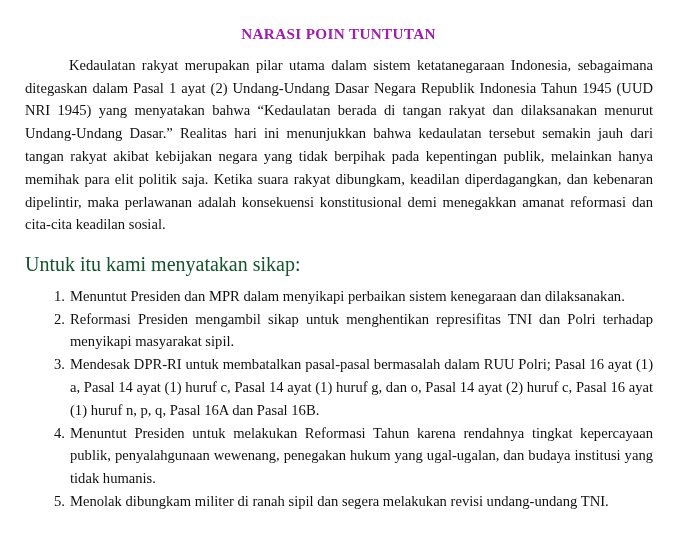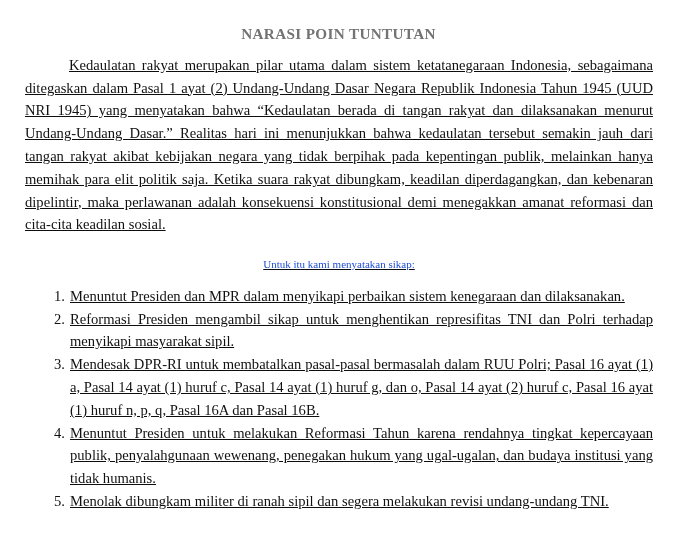--- a/index.html
+++ b/index.html
@@ -23,43 +23,42 @@
     position: relative;
   }
   .doc-title {
     text-align: center;
     font-weight: bold;
     font-size: 15.2px;
     letter-spacing: 0.35px;
     margin: 0;
     padding-top: 26px;
     line-height: 1.1;
-    color: #737373;
+    color: #a21caf;
   }
   .body-block {
     margin: 0 24px 0 25px;
-    text-decoration: underline;
   }
   .lead-paragraph {
     text-align: justify;
     text-justify: inter-word;
     font-size: 14.6px;
     line-height: 22.8px;
     margin: 0;
     padding-top: 11px;
     text-indent: 44px;
     color: #111111;
   }
   .statement-line {
-    font-size: 11px;
+    font-size: 20px;
     line-height: 22.8px;
     margin: 0;
     padding-top: 17px;
-    text-align: center;
-    color: #1d4ed8;
+    text-align: left;
+    color: #14532d;
   }
   .demand-list {
     list-style: none;
     margin: 0;
     padding: 9px 0 0 0;
   }
   .demand-item {
     position: relative;
     padding-left: 45px;
     margin-right: 0;

